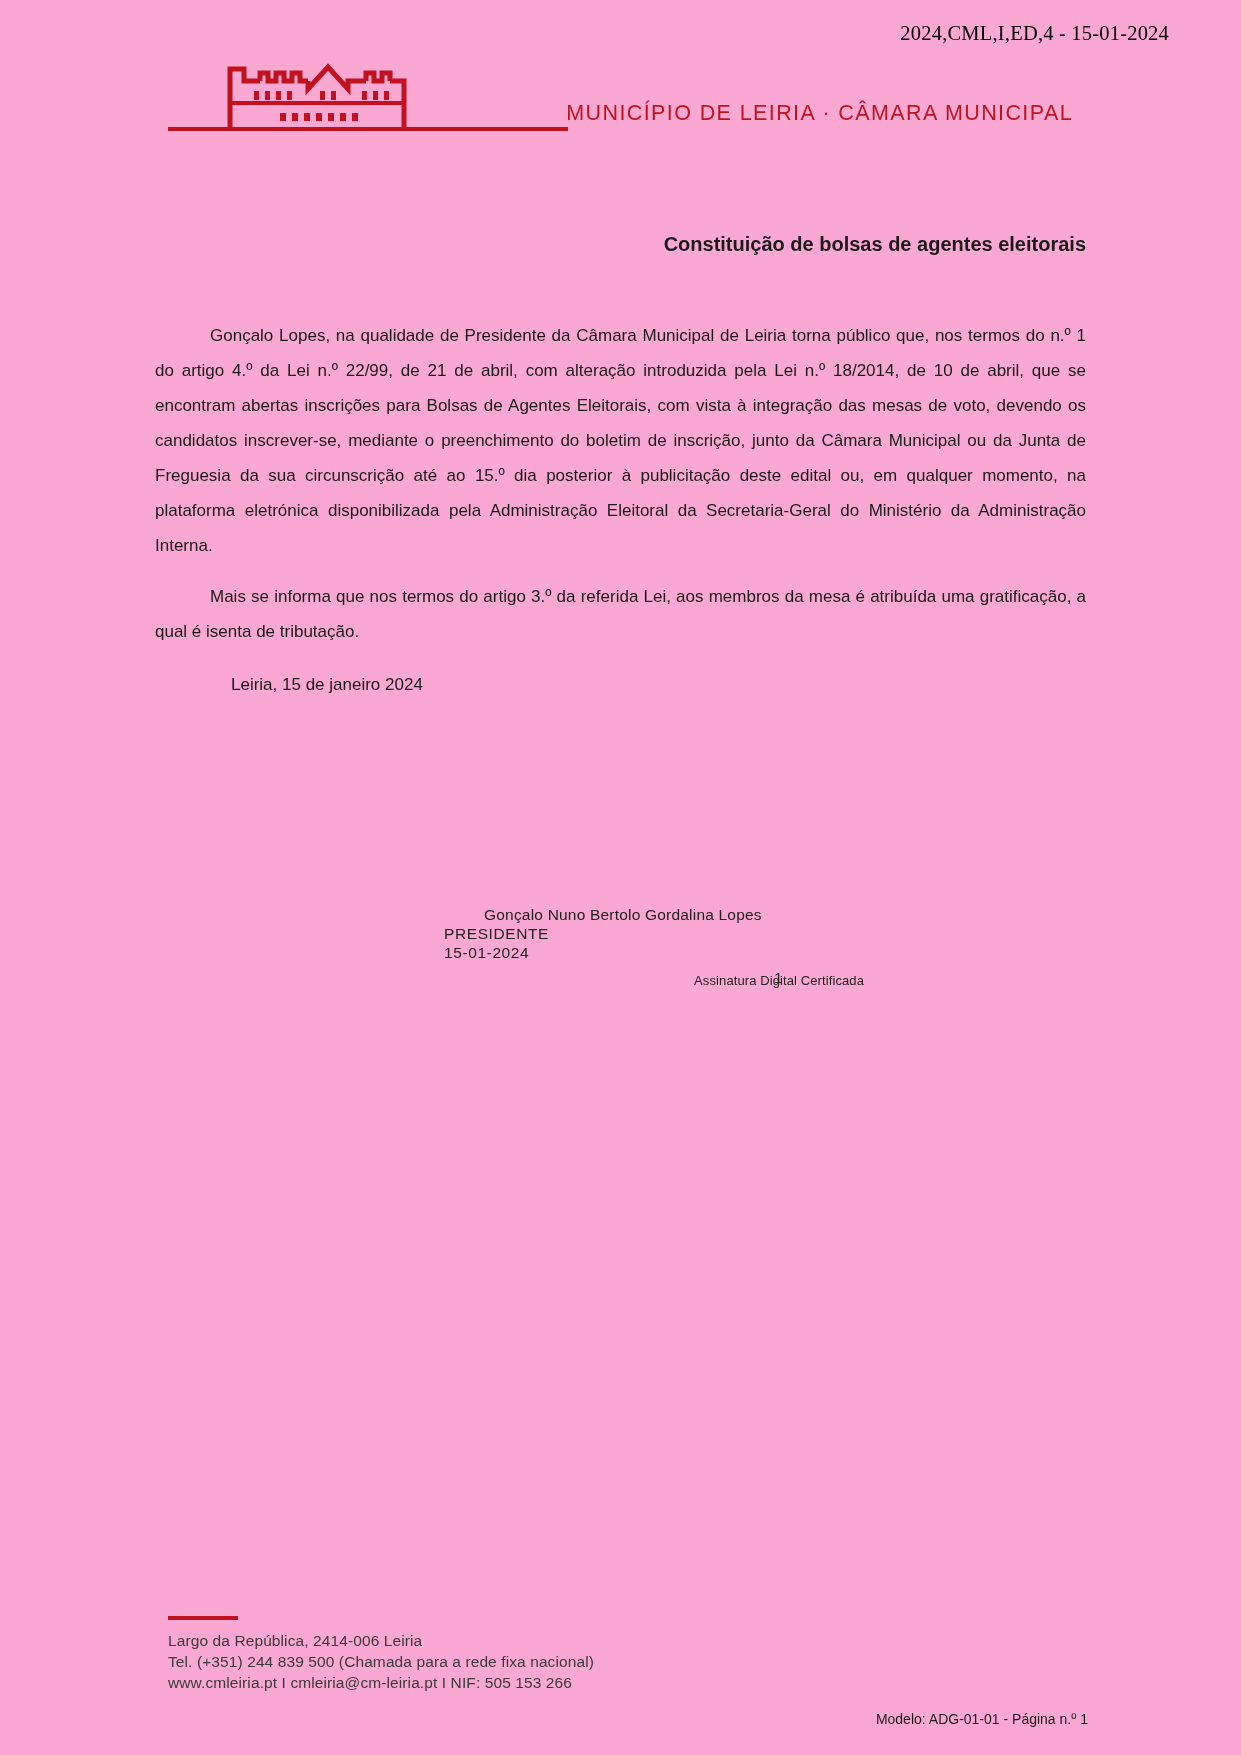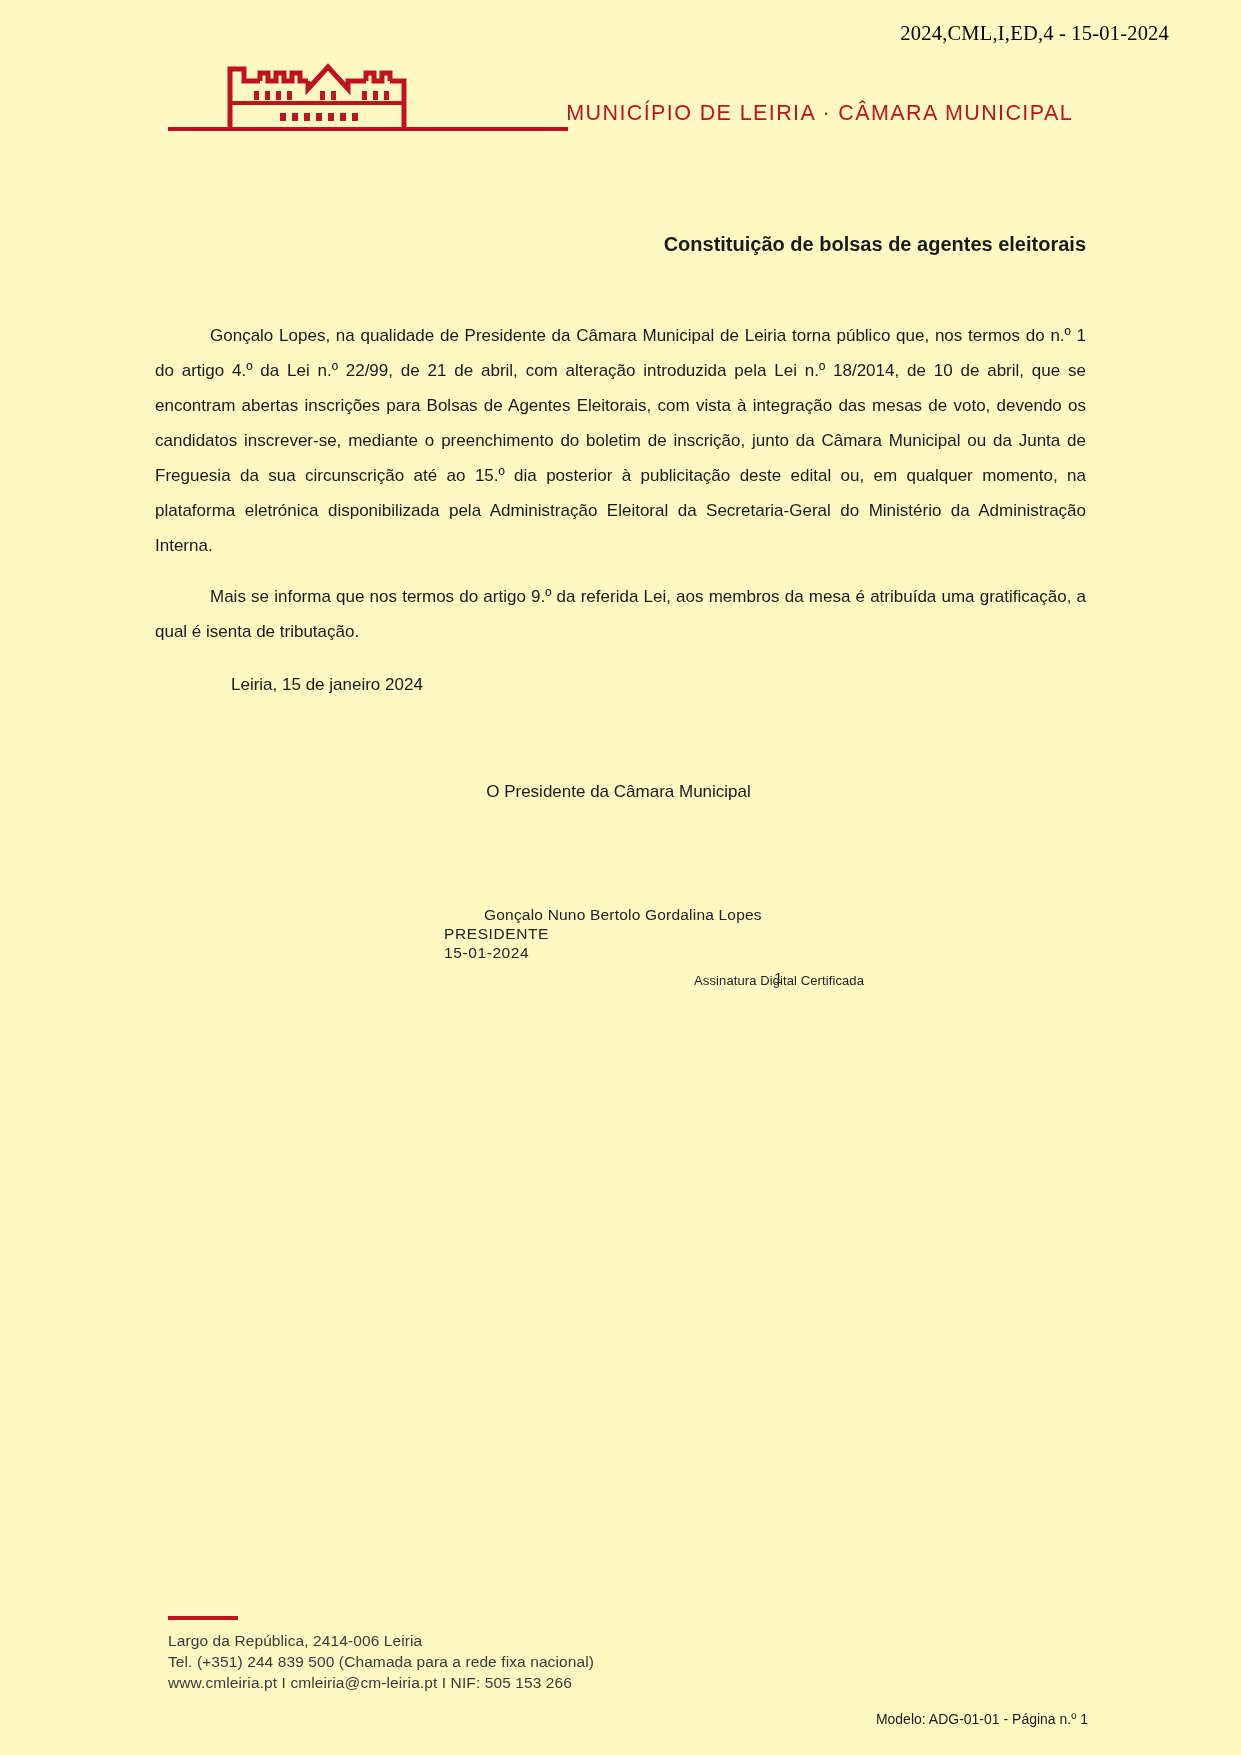--- a/index.html
+++ b/index.html
@@ -8,21 +8,21 @@
     background: #ffffff;
   }
   body {
     font-family: "Liberation Sans", sans-serif;
     color: #1a1a1a;
   }
   .page {
     position: relative;
     width: 1241px;
     height: 1755px;
-    background: #fef9c3;
+    background: #f9a8d4;
     overflow: hidden;
     box-sizing: border-box;
   }
 
   
   .doc-ref {
     position: absolute;
     top: 22px;
     right: 72px;
     font-family: "Liberation Serif", serif;
@@ -223,25 +223,24 @@
       </svg>
     </div>
     <div class="header-rule"></div>
     <div class="header-title">MUNICÍPIO DE LEIRIA · CÂMARA MUNICIPAL</div>
   </div>
 
   <div class="content">
     <h2 class="subject">Constituição de bolsas de agentes eleitorais</h2>
 
     <p class="body-text para-1">Gonçalo Lopes, na qualidade de Presidente da Câmara Municipal de Leiria torna público que, nos termos do n.º 1 do artigo 4.º da Lei n.º 22/99, de 21 de abril, com alteração introduzida pela Lei n.º 18/2014, de 10 de abril, que se encontram abertas inscrições para Bolsas de Agentes Eleitorais, com vista à integração das mesas de voto, devendo os candidatos inscrever-se, mediante o preenchimento do boletim de inscrição, junto da Câmara Municipal ou da Junta de Freguesia da sua circunscrição até ao 15.º dia posterior à publicitação deste edital ou, em qualquer momento, na plataforma eletrónica disponibilizada pela Administração Eleitoral da Secretaria-Geral do Ministério da Administração Interna.</p>
-    <p class="body-text para-2">Mais se informa que nos termos do artigo 9.º da referida Lei, aos membros da mesa é atribuída uma gratificação, a qual é isenta de tributação.</p>
+    <p class="body-text para-2">Mais se informa que nos termos do artigo 3.º da referida Lei, aos membros da mesa é atribuída uma gratificação, a qual é isenta de tributação.</p>
 
     <p class="place-date">Leiria, 15 de janeiro 2024</p>
 
-    <p class="signatory-line">O Presidente da Câmara Municipal</p>
   </div>
 
   <div class="signature-stamp">
     <div class="sig-name">Gonçalo Nuno Bertolo Gordalina Lopes</div>
     <div class="sig-role">PRESIDENTE</div>
     <div class="sig-date">15-01-2024</div>
     <div class="sig-certified">Assinatura Digital Certificada</div>
     <div class="sig-page-no">1</div>
   </div>
 

